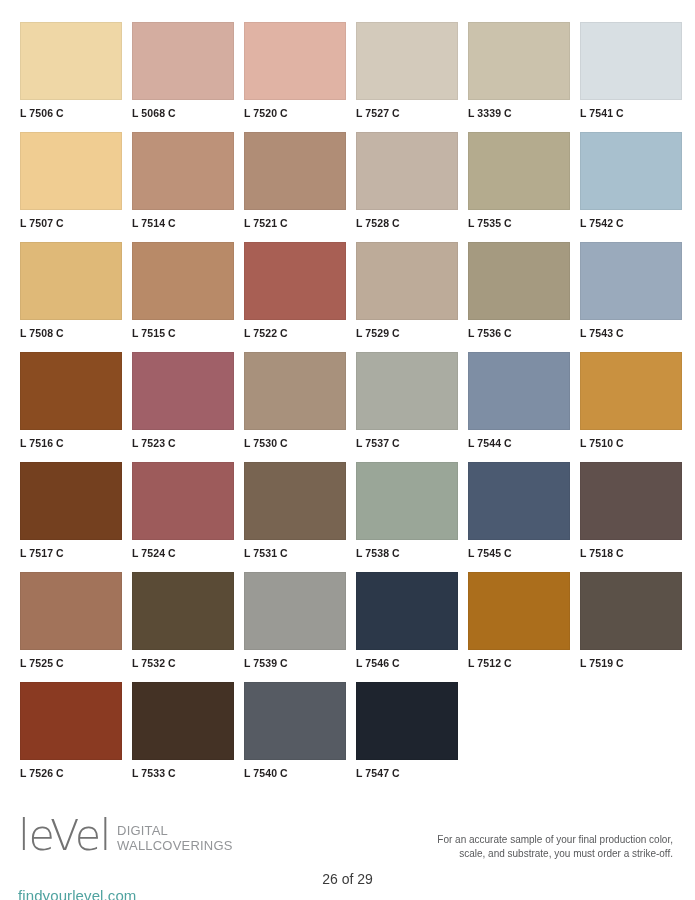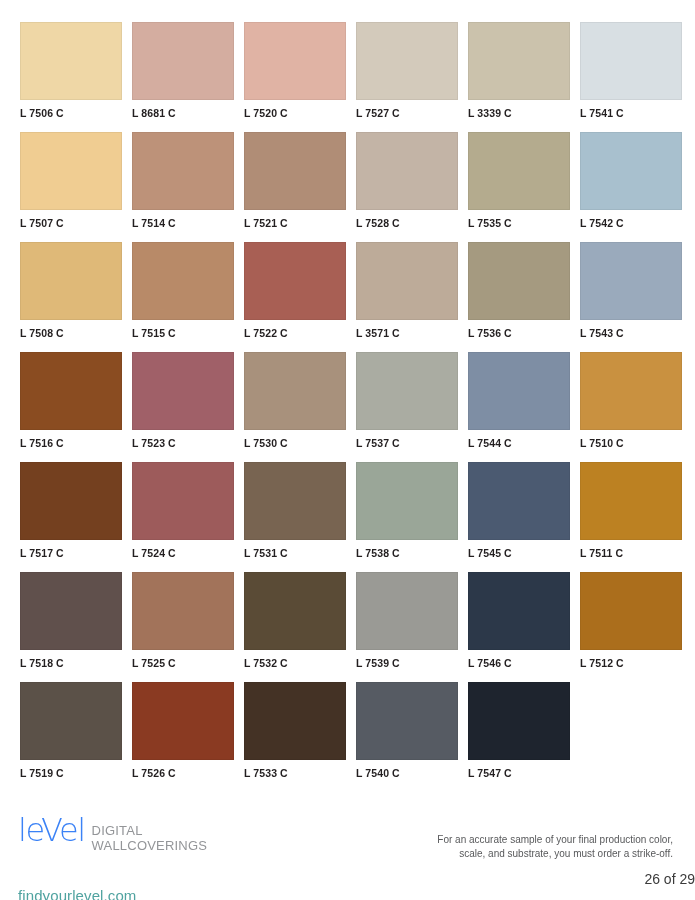--- a/index.html
+++ b/index.html
@@ -64,23 +64,23 @@
 
   #brand-block {
     position: absolute;
     left: 18px;
     top: 12px;
     display: flex;
     align-items: flex-start;
   }
 
   #logo-wordmark {
-    font-size: 32px;
+    font-size: 43px;
     line-height: 0.85;
-    color: #3b82f6;
+    color: #737373;
     font-family: "DejaVu Sans", sans-serif;
     font-weight: 300;
     letter-spacing: -1.5px;
   }
 
   #logo-tagline {
     margin-left: 7px;
     margin-top: 7px;
     font-size: 13px;
     line-height: 1.12;
@@ -98,21 +98,21 @@
     letter-spacing: 0.1px;
     font-family: "Liberation Sans", sans-serif;
     margin-top: 16px;
   }
 
   #page-number {
     position: absolute;
     left: 0;
     top: 66px;
     width: 695px;
-    text-align: right;
+    text-align: center;
     font-size: 14px;
     color: #3b3b3b;
     font-family: "Liberation Sans", sans-serif;
   }
 
   #disclaimer {
     position: absolute;
     right: 22px;
     top: 28px;
     width: 290px;
@@ -128,21 +128,21 @@
 
 <div id="page">
 
   <div id="swatch-grid">
       <div class="swatch-cell">
         <div class="swatch-chip" style="background: rgb(239, 215, 166);"></div>
         <div class="swatch-label">L 7506 C</div>
       </div>
       <div class="swatch-cell">
         <div class="swatch-chip" style="background: rgb(212, 173, 160);"></div>
-        <div class="swatch-label">L 8681 C</div>
+        <div class="swatch-label">L 5068 C</div>
       </div>
       <div class="swatch-cell">
         <div class="swatch-chip" style="background: rgb(224, 179, 164);"></div>
         <div class="swatch-label">L 7520 C</div>
       </div>
       <div class="swatch-cell">
         <div class="swatch-chip" style="background: rgb(211, 202, 187);"></div>
         <div class="swatch-label">L 7527 C</div>
       </div>
       <div class="swatch-cell">
@@ -184,21 +184,21 @@
       <div class="swatch-cell">
         <div class="swatch-chip" style="background: rgb(184, 138, 104);"></div>
         <div class="swatch-label">L 7515 C</div>
       </div>
       <div class="swatch-cell">
         <div class="swatch-chip" style="background: rgb(168, 95, 84);"></div>
         <div class="swatch-label">L 7522 C</div>
       </div>
       <div class="swatch-cell">
         <div class="swatch-chip" style="background: rgb(189, 171, 153);"></div>
-        <div class="swatch-label">L 3571 C</div>
+        <div class="swatch-label">L 7529 C</div>
       </div>
       <div class="swatch-cell">
         <div class="swatch-chip" style="background: rgb(165, 154, 128);"></div>
         <div class="swatch-label">L 7536 C</div>
       </div>
       <div class="swatch-cell">
         <div class="swatch-chip" style="background: rgb(154, 170, 188);"></div>
         <div class="swatch-label">L 7543 C</div>
       </div>
       <div class="swatch-cell">
@@ -237,24 +237,20 @@
         <div class="swatch-chip" style="background: rgb(120, 100, 81);"></div>
         <div class="swatch-label">L 7531 C</div>
       </div>
       <div class="swatch-cell">
         <div class="swatch-chip" style="background: rgb(154, 166, 152);"></div>
         <div class="swatch-label">L 7538 C</div>
       </div>
       <div class="swatch-cell">
         <div class="swatch-chip" style="background: rgb(75, 90, 113);"></div>
         <div class="swatch-label">L 7545 C</div>
-      </div>
-      <div class="swatch-cell">
-        <div class="swatch-chip" style="background: rgb(188, 129, 34);"></div>
-        <div class="swatch-label">L 7511 C</div>
       </div>
       <div class="swatch-cell">
         <div class="swatch-chip" style="background: rgb(96, 80, 76);"></div>
         <div class="swatch-label">L 7518 C</div>
       </div>
       <div class="swatch-cell">
         <div class="swatch-chip" style="background: rgb(162, 115, 90);"></div>
         <div class="swatch-label">L 7525 C</div>
       </div>
       <div class="swatch-cell">

